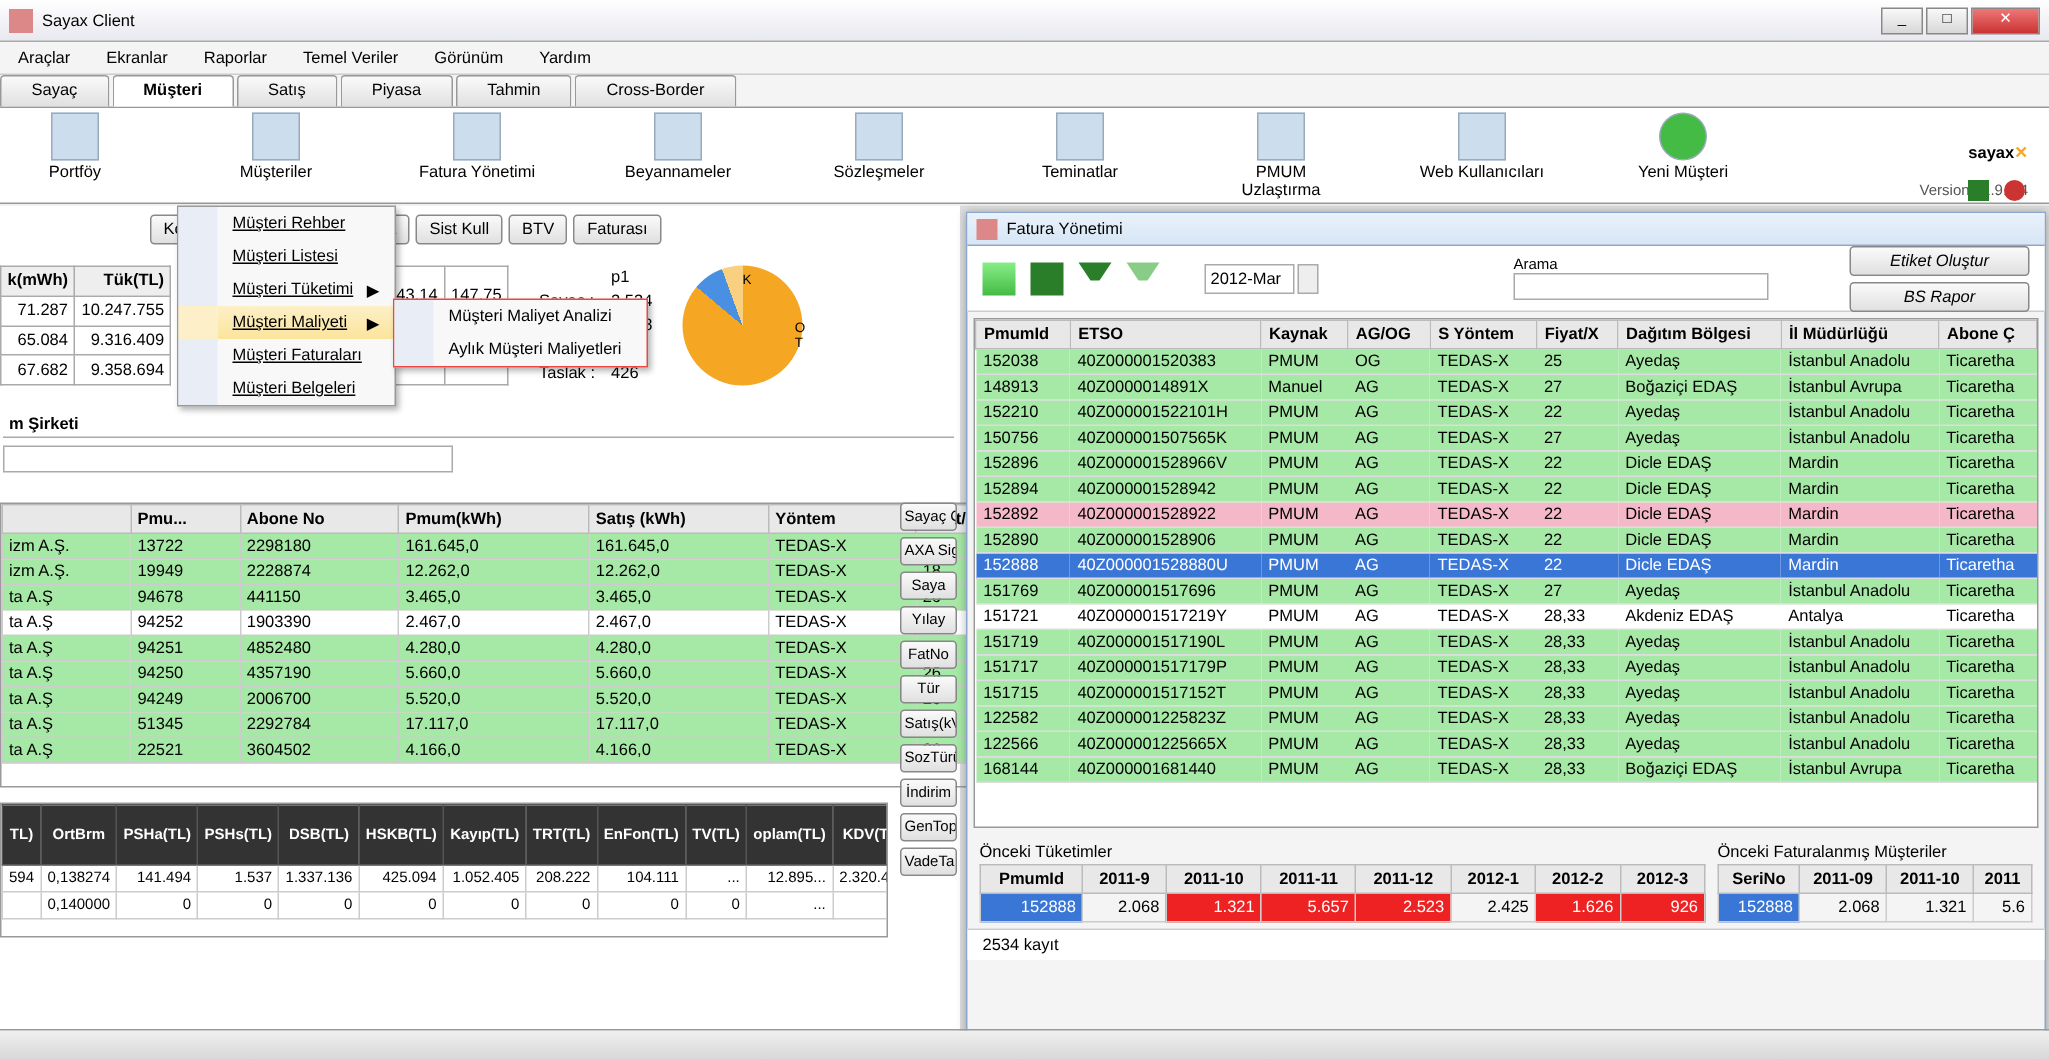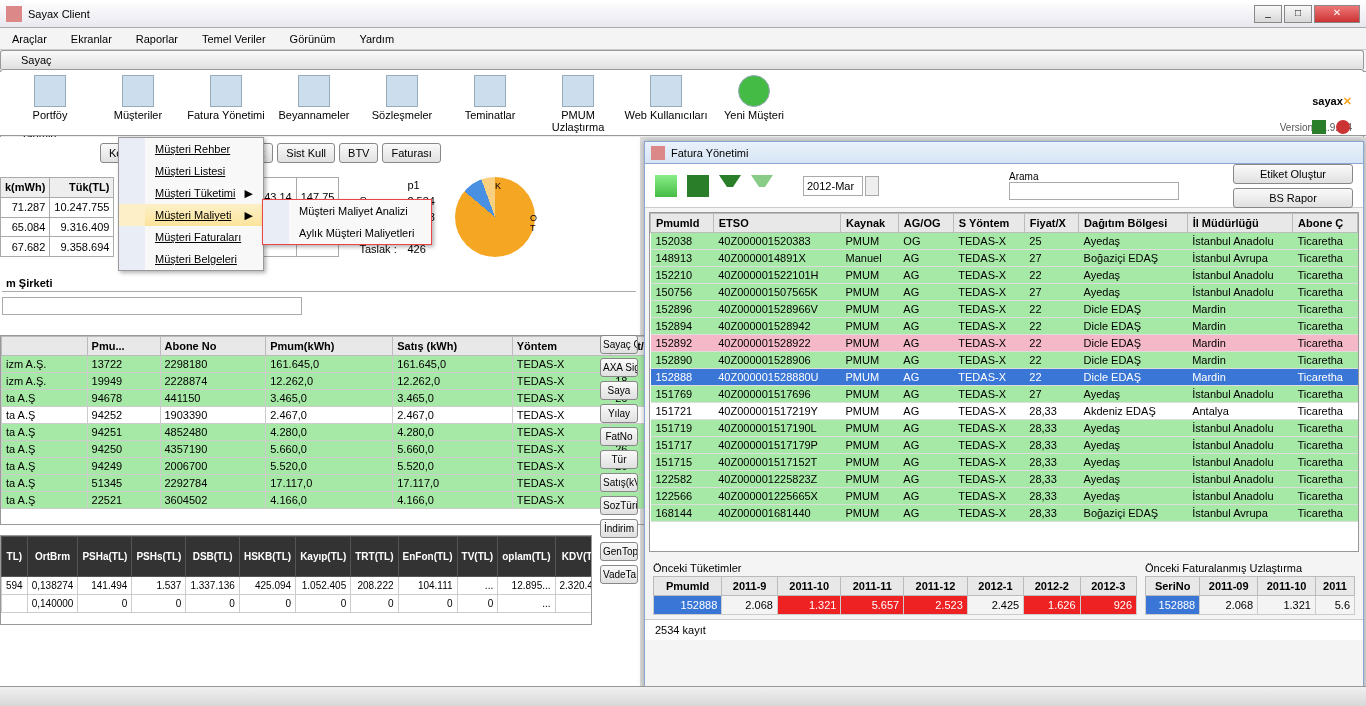--- a/index.html
+++ b/index.html
@@ -8,21 +8,21 @@
 .titlebar { height: 28px; background: linear-gradient(#fff, #e8e8f0); display: flex; align-items: center; padding: 0 6px; border-bottom: 1px solid #aaa; }
 .titlebar .icon { width: 16px; height: 16px; background: #d88; margin-right: 6px; }
 .titlebar .title { flex: 1; }
 .win-btns { display: flex; gap: 2px; }
 .win-btn { width: 28px; height: 18px; background: linear-gradient(#f8f8f8,#d8d8d8); border: 1px solid #888; text-align: center; line-height: 14px; font-size: 10px; }
 .win-btn.close { background: linear-gradient(#e77,#c33); color: #fff; width: 46px; }
 
 .menubar { height: 22px; background: #f4f4f4; display: flex; align-items: center; border-bottom: 1px solid #ccc; }
 .menubar > div { padding: 3px 12px; cursor: default; }
 
-.tabs-ribbon { height: 22px; background: #f4f4f4; display: flex; border-bottom: 1px solid #999; flex-direction: column; }
+.tabs-ribbon { height: 22px; background: #f4f4f4; display: flex; border-bottom: 1px solid #999; }
 .tab-btn { padding: 3px 20px; border: 1px solid #999; border-bottom: none; background: linear-gradient(#fafafa,#e0e0e0); margin-right: 2px; border-radius: 3px 3px 0 0; }
 .tab-btn.active { background: #fff; font-weight: bold; }
 
 .ribbon { height: 64px; background: #fff; border-bottom: 1px solid #999; display: flex; align-items: center; padding: 2px 6px; position: relative; }
 .ribbon-item { width: 88px; text-align: center; font-size: 11px; }
 .ribbon-item .ricon { width: 32px; height: 32px; margin: 0 auto 2px; background: #cde; border: 1px solid #9ab; }
 .ribbon-item.green .ricon { background: #4b4; border-radius: 50%; }
 .ribbon .logo { position: absolute; right: 14px; top: 8px; font-size: 28px; font-weight: bold; font-family: Arial; }
 .ribbon .version { position: absolute; right:14px; bottom:2px; font-size:10px; color:#555;}
 .excel-ico { position:absolute; right:40px; bottom:2px; width:14px;height:14px;background:#2a7e2a;}
@@ -76,21 +76,21 @@
 .xls{background:#2a7e2a;}
 .dn1{width:0;height:0;border-left:8px solid transparent;border-right:8px solid transparent;border-top:12px solid #2a7e2a;}
 .dn2{width:0;height:0;border-left:8px solid transparent;border-right:8px solid transparent;border-top:12px solid #8c8;}
 .date-pick { display:flex; align-items:center; gap:2px; margin-left:20px;}
 .date-pick input { width: 60px; height: 20px; border: 1px solid #aaa; padding: 0 3px; }
 .spin { width: 14px; height: 20px; border: 1px solid #aaa; background: #eee; }
 .search-area { margin-left: 120px; }
 .search-area .lbl { font-size: 10px; display:block; }
 .search-area input { width: 170px; height: 18px; border: 1px solid #aaa; }
 .rw-toolbar .rbtns { margin-left: auto; display: flex; flex-direction: column; gap: 4px; }
-.rw-toolbar .rbtns button { width: 120px; }
+.rw-toolbar .rbtns button { width: 120px; font-style: italic; }
 
 .big-grid { height: 340px; overflow: auto; background: #fff; border: 1px solid #999; margin: 4px; }
 .big-grid table { border-collapse: collapse; width: 100%; }
 .big-grid th { background: #e8e8e8; border: 1px solid #bbb; padding: 3px 5px; text-align: left; font-size: 11px; position: sticky; top: 0; }
 .big-grid td { border-bottom: 1px solid #ddd; padding: 2px 5px; font-size: 11px; white-space: nowrap; }
 .big-grid tr.g td { background: #a6e8a6; }
 .big-grid tr.p td { background: #f5b8c8; }
 .big-grid tr.b td { background: #3a76d6; color: #fff; }
 .big-grid tr.w td { background: #fff; }
 
@@ -131,21 +131,21 @@
 <div class="tabs-ribbon" id="tabs">
     <div class="tab-btn">Sayaç</div>
     <div class="tab-btn active">Müşteri</div>
     <div class="tab-btn">Satış</div>
     <div class="tab-btn">Piyasa</div>
     <div class="tab-btn">Tahmin</div>
     <div class="tab-btn">Cross-Border</div>
   </div>
 
 <div class="ribbon">
-  <div id="ribbon-items" style="display:flex;">
+  <div id="ribbon-items" style="display:flex;gap:46px;">
       <div class="ribbon-item">
         <div class="ricon"></div>
         <div>Portföy</div>
       </div>
       <div class="ribbon-item">
         <div class="ricon"></div>
         <div>Müşteriler</div>
       </div>
       <div class="ribbon-item">
         <div class="ricon"></div>
@@ -672,21 +672,21 @@
                 <td class="red">5.657</td>
                 <td class="red">2.523</td>
                 <td class="">2.425</td>
                 <td class="red">1.626</td>
                 <td class="red">926</td>
               </tr>
             </tbody>
           </table>
       </div>
       <div class="bt" style="flex:0 0 210px;">
-        <div class="hdr">Önceki Faturalanmış Uzlaştırma</div>
+        <div class="hdr">Önceki Faturalanmış Müşteriler</div>
         <table id="bt2">
             <tbody>
               <tr>
                 <th>SeriNo</th>
                 <th>2011-09</th>
                 <th>2011-10</th>
                 <th>2011</th>
               </tr>
               <tr>
                 <td class="blue">152888</td>

